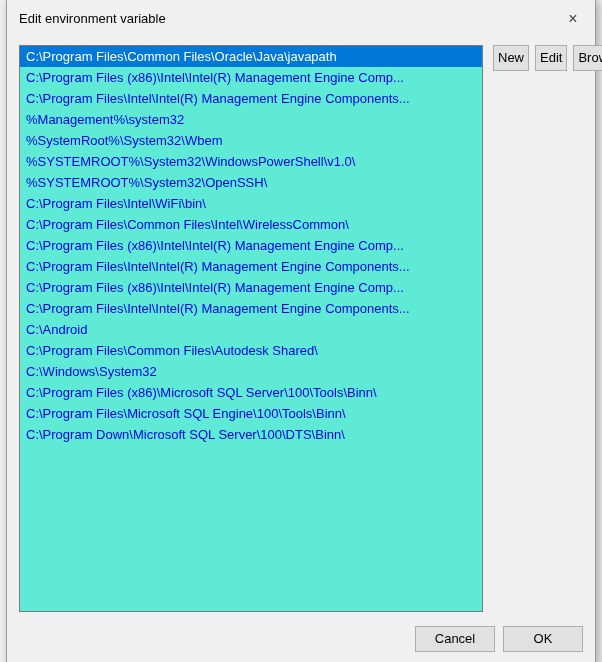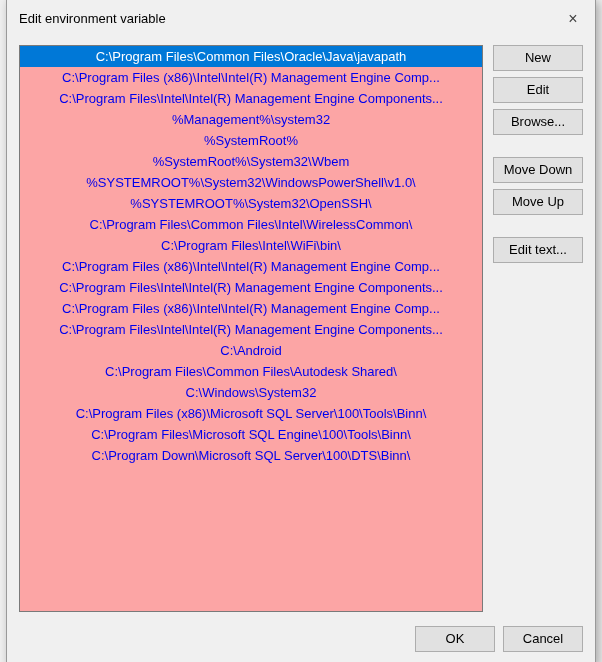--- a/index.html
+++ b/index.html
@@ -62,48 +62,46 @@
       display: flex;
       flex-direction: row;
       padding: 8px 12px 8px 12px;
       gap: 10px;
       flex: 1;
     }
 
     .list-container {
       flex: 1;
       border: 1px solid #7a7a7a;
-      background: #fca5a5;
+      background: #5eead4;
       overflow-y: auto;
       height: 567px;
-      text-align: center;
     }
 
     .list-item {
       padding: 3px 6px;
       cursor: pointer;
       white-space: nowrap;
       overflow: hidden;
       text-overflow: ellipsis;
       color: #0000ee;
       font-size: 13px;
     }
 
     .list-item.selected {
       background: #0078d7;
       color: white;
     }
 
     .buttons-panel {
       display: flex;
-      flex-direction: column;
+      flex-direction: row;
       gap: 6px;
       width: 90px;
       padding-top: 0;
-      align-items: center;
     }
 
     .btn {
       width: 90px;
       height: 26px;
       background: #e1e1e1;
       border: 1px solid #adadad;
       cursor: pointer;
       font-size: 13px;
       text-align: center;
@@ -142,26 +140,25 @@
     <button class="close-btn">×</button>
   </div>
 
   <div class="dialog-body">
     <div class="list-container" id="env-list">
 
     <div class="list-item selected">C:\Program Files\Common Files\Oracle\Java\javapath</div>
         <div class="list-item">C:\Program Files (x86)\Intel\Intel(R) Management Engine Comp...</div>
         <div class="list-item">C:\Program Files\Intel\Intel(R) Management Engine Components...</div>
         <div class="list-item">%Management%\system32</div>
-        <div class="list-item">%SystemRoot%</div>
         <div class="list-item">%SystemRoot%\System32\Wbem</div>
         <div class="list-item">%SYSTEMROOT%\System32\WindowsPowerShell\v1.0\</div>
         <div class="list-item">%SYSTEMROOT%\System32\OpenSSH\</div>
+        <div class="list-item">C:\Program Files\Intel\WiFi\bin\</div>
         <div class="list-item">C:\Program Files\Common Files\Intel\WirelessCommon\</div>
-        <div class="list-item">C:\Program Files\Intel\WiFi\bin\</div>
         <div class="list-item">C:\Program Files (x86)\Intel\Intel(R) Management Engine Comp...</div>
         <div class="list-item">C:\Program Files\Intel\Intel(R) Management Engine Components...</div>
         <div class="list-item">C:\Program Files (x86)\Intel\Intel(R) Management Engine Comp...</div>
         <div class="list-item">C:\Program Files\Intel\Intel(R) Management Engine Components...</div>
         <div class="list-item">C:\Android</div>
         <div class="list-item">C:\Program Files\Common Files\Autodesk Shared\</div>
         <div class="list-item">C:\Windows\System32</div>
         <div class="list-item">C:\Program Files (x86)\Microsoft SQL Server\100\Tools\Binn\</div>
         <div class="list-item">C:\Program Files\Microsoft SQL Engine\100\Tools\Binn\</div>
         <div class="list-item">C:\Program Down\Microsoft SQL Server\100\DTS\Binn\</div>
@@ -173,16 +170,16 @@
       <button class="btn">Browse...</button>
       <div class="btn-spacer"></div>
       <button class="btn">Move Down</button>
       <button class="btn">Move Up</button>
       <div class="btn-spacer"></div>
       <button class="btn">Edit text...</button>
     </div>
   </div>
 
   <div class="dialog-footer">
+    <button class="footer-btn">Cancel</button>
     <button class="footer-btn">OK</button>
-    <button class="footer-btn">Cancel</button>
   </div>
 </div>
 
 </body></html>

